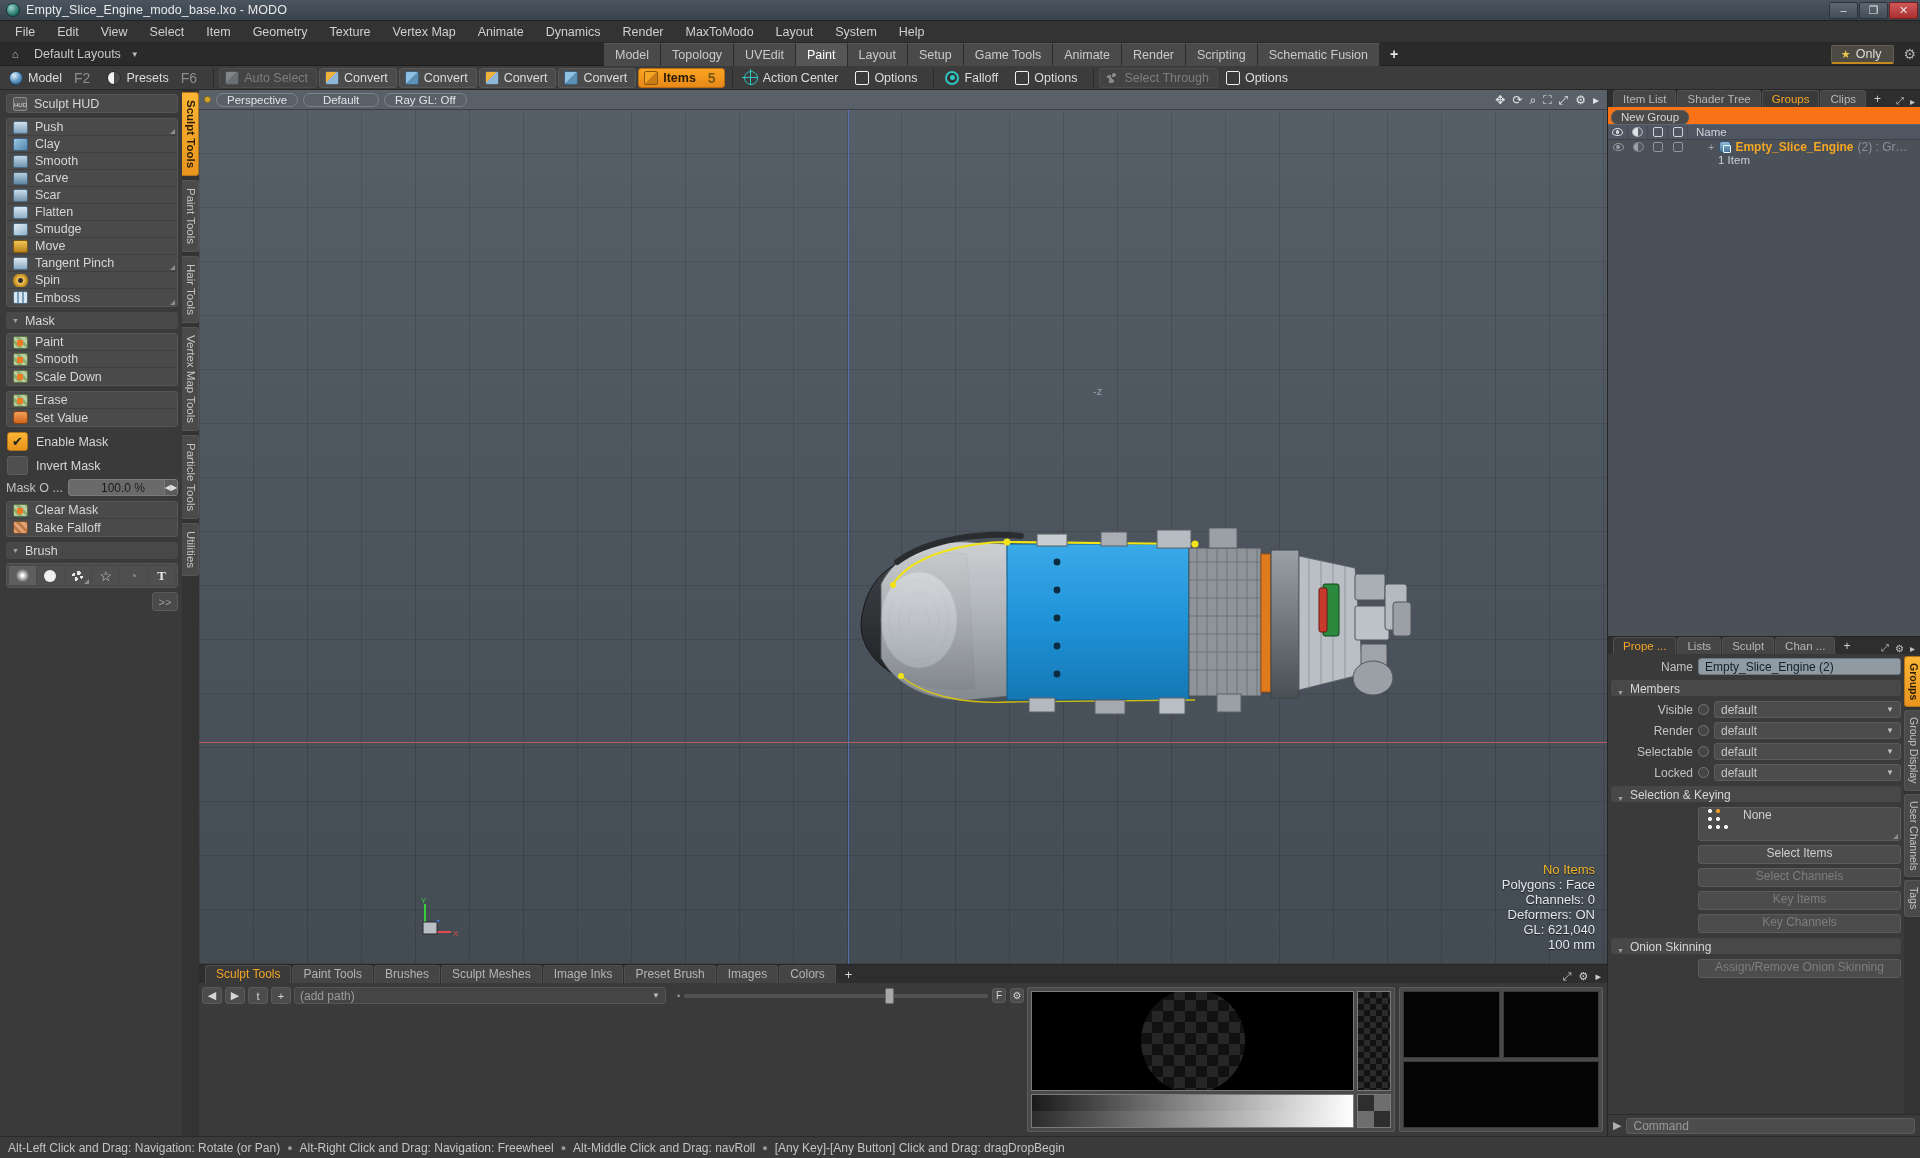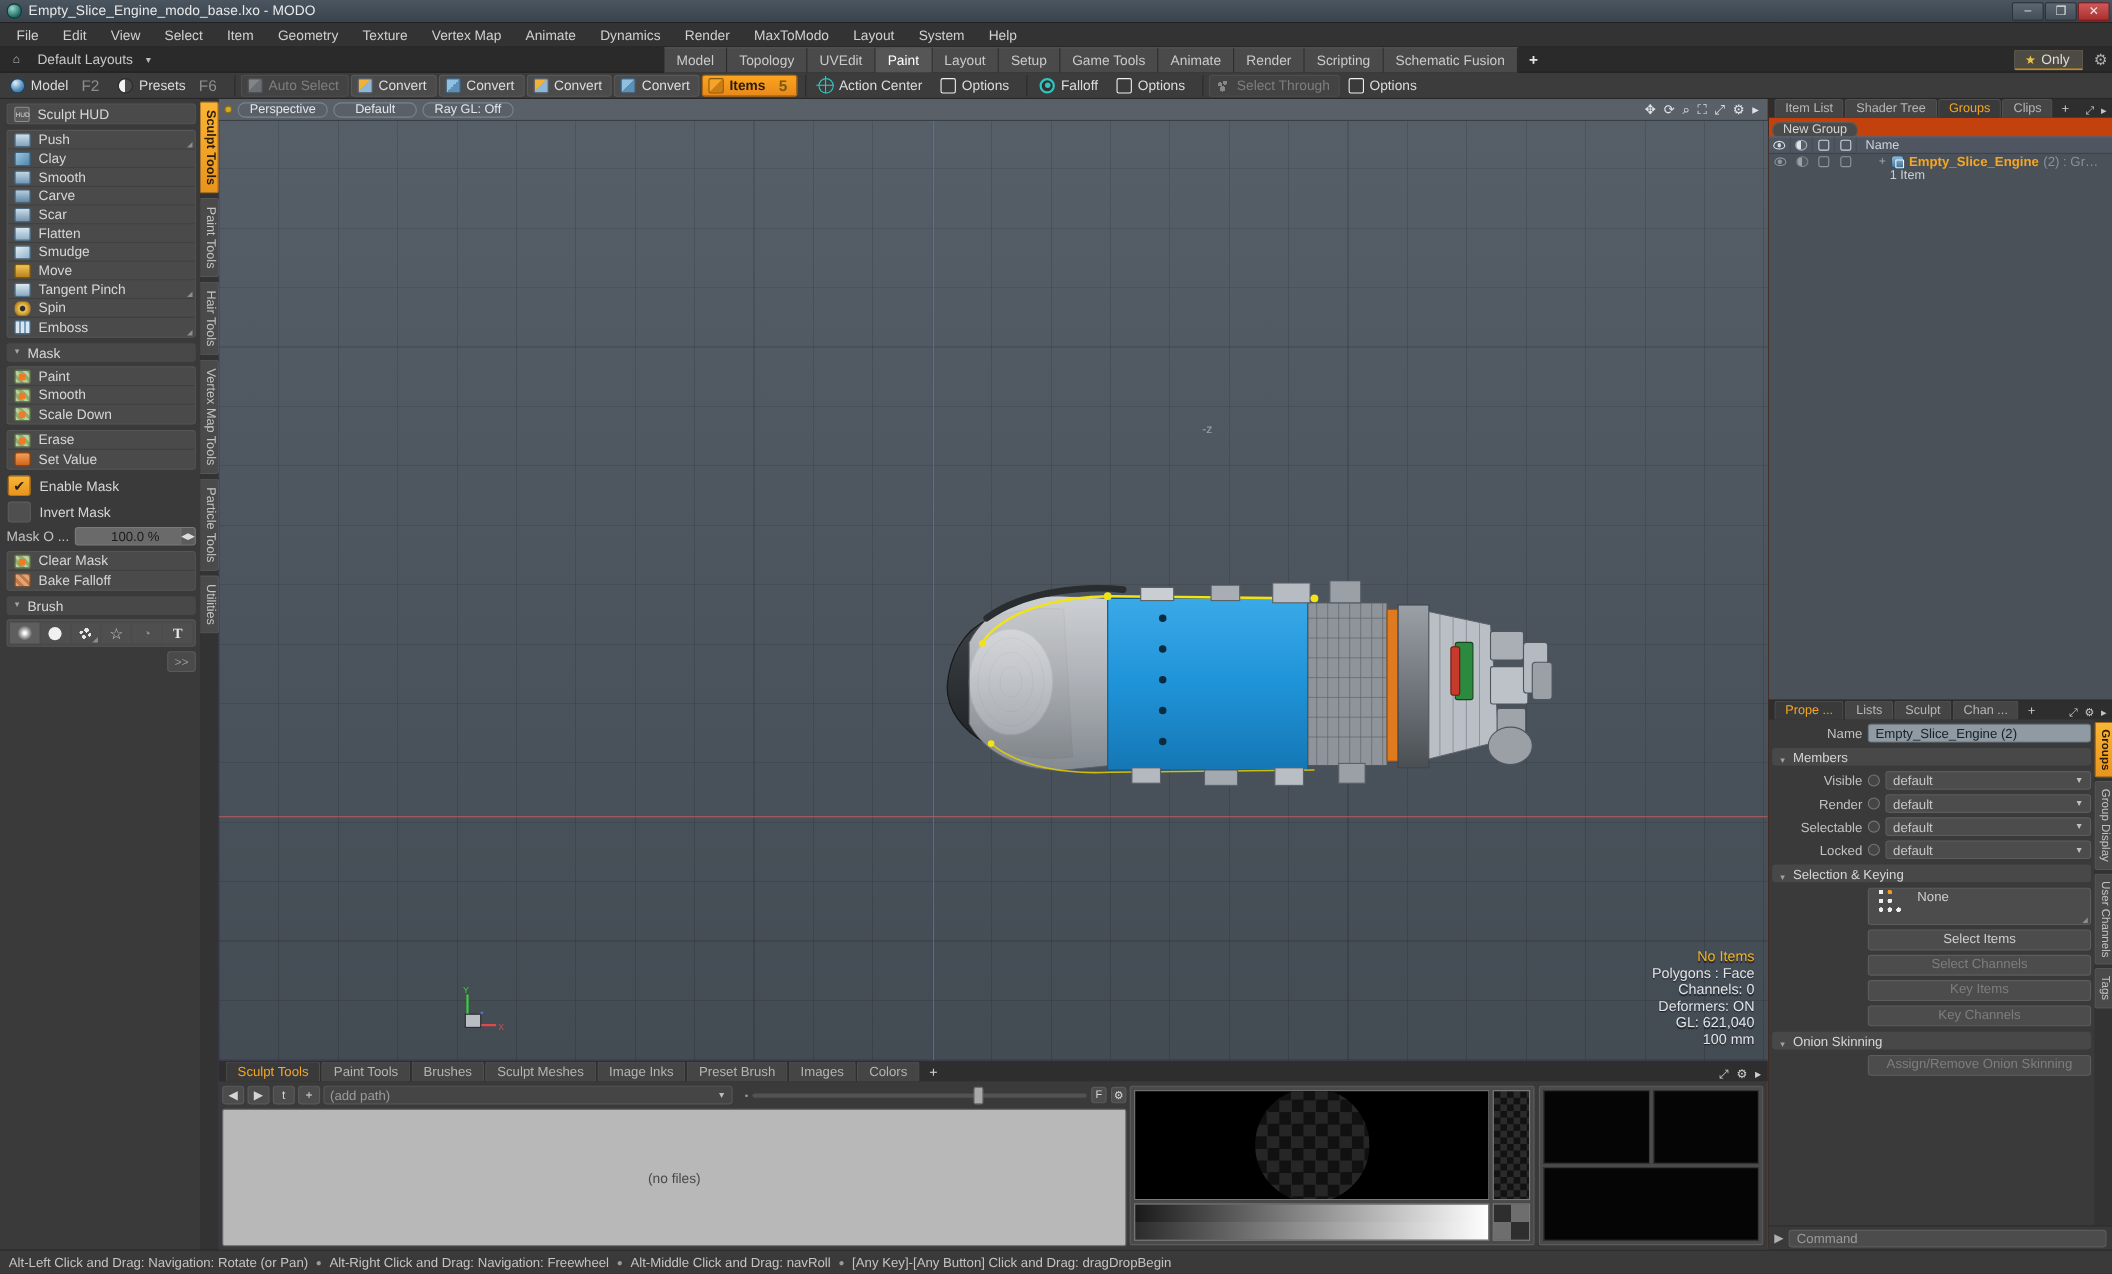--- a/index.html
+++ b/index.html
@@ -189,21 +189,21 @@
   .vtabs { width: 17px; flex: none; background: #333; display: flex; flex-direction: column; padding-top: 2px; }
   .vtab {
     writing-mode: vertical-rl; text-orientation: mixed;
     background: #4a4a4a; color: #c4c4c4; font-size: 11.5px;
     padding: 7px 1px; margin-bottom: 4px; border-radius: 0 3px 3px 0;
     border: 1px solid #565656; border-left: none; text-align: center;
   }
   .vtab.active { background: linear-gradient(#fbb534,#e8941d); color: #2a1c07; border-color:#b5751a; font-weight: bold; }
 
   
-  .center-col { flex: 1; display: flex; flex-direction: column; min-width: 0; background:#8b5cf6; }
+  .center-col { flex: 1; display: flex; flex-direction: column; min-width: 0; background:#b91c1c; }
   .vp-header {
     height: 20px; background: #5a6068; display: flex; align-items: center;
     padding: 0 5px; gap: 5px; flex: none; border-bottom: 1px solid #3a3f45;
   }
   .vp-dot { width: 7px; height: 7px; border-radius: 50%; background: #d4a62a; border:1px solid #8a6a12; }
   .vp-pill {
     height: 14px; min-width: 76px; padding: 0 10px; border-radius: 7px;
     border: 1px solid #7a838c; color: #e2e6ea; font-size: 11.5px;
     display: flex; align-items: center; justify-content: center;
   }
@@ -271,21 +271,21 @@
   .pv-ramp { flex:1; border:1px solid #7b7b7b; background:
       linear-gradient(180deg, rgba(0,0,0,0) 0 50%, rgba(255,255,255,.08) 50% 100%),
       linear-gradient(90deg,#1a1a1a,#ffffff); }
   .pv-swatches { width:34px; border:1px solid #7b7b7b; background:
       conic-gradient(#6e6e6e 0 25%, #2e2e2e 0 50%, #6e6e6e 0 75%, #2e2e2e 0 100%); }
   .dark-box { flex: 1; background: #4a4a4a; border:1px solid #5d5d5d; border-radius:2px; padding:3px; display:flex; flex-direction:column; gap:3px; }
   .db-cell { flex:1; display:flex; gap:3px; }
   .db-q { flex:1; background:#050505; border:1px solid #3a3a3a; }
 
   
-  .right-col { width: 313px; flex: none; display: flex; flex-direction: column; background: #c2410c; border-left: 1px solid #262626; }
+  .right-col { width: 313px; flex: none; display: flex; flex-direction: column; background: #f97316; border-left: 1px solid #262626; }
   .rp-tabs { height: 17px; display: flex; align-items: flex-end; background: #2e2e2e; padding-left: 5px; flex: none; }
   .rp-tab {
     font-size: 11.5px; color: #b6b6b6; padding: 0 9px; line-height: 16px;
     background: #454545; border: 1px solid #505050; border-bottom: none; border-radius: 3px 3px 0 0; margin-right: 1px;
   }
   .rp-tab.active { background: #3a3a3a; color: #f5a623; }
   .rp-ctl { margin-left:auto; display:flex; align-items:center; gap:6px; padding-right:5px; color:#c4c4c4; font-size:10px; }
   .newgroup-row { height: 17px; padding: 2px 0 2px 3px; flex: none; }
   .newgroup-btn {
     display:inline-flex; align-items:center; height:15px; padding: 0 9px;
@@ -844,21 +844,20 @@
               </div>
               <div class="slider-wrap">
                 <span style="font-size:9px;color:#9a9a9a">•</span>
                 <span class="slider-track">
                     <span class="slider-knob"></span>
                   </span>
                 <span class="sm-btn" style="width:14px;height:15px;font-size:10px">F</span>
                 <span class="sm-btn" style="width:14px;height:15px;font-size:10px">⚙</span>
               </div>
             </div>
-            <div class="files-area">(no files)</div>
           </div>
 
           <div class="bp-right">
             <div class="preview-box">
               <div class="pv-top">
                 <div class="pv-main">
                     <div class="pv-circle"></div>
                   </div>
                 <div class="pv-side"></div>
               </div>

